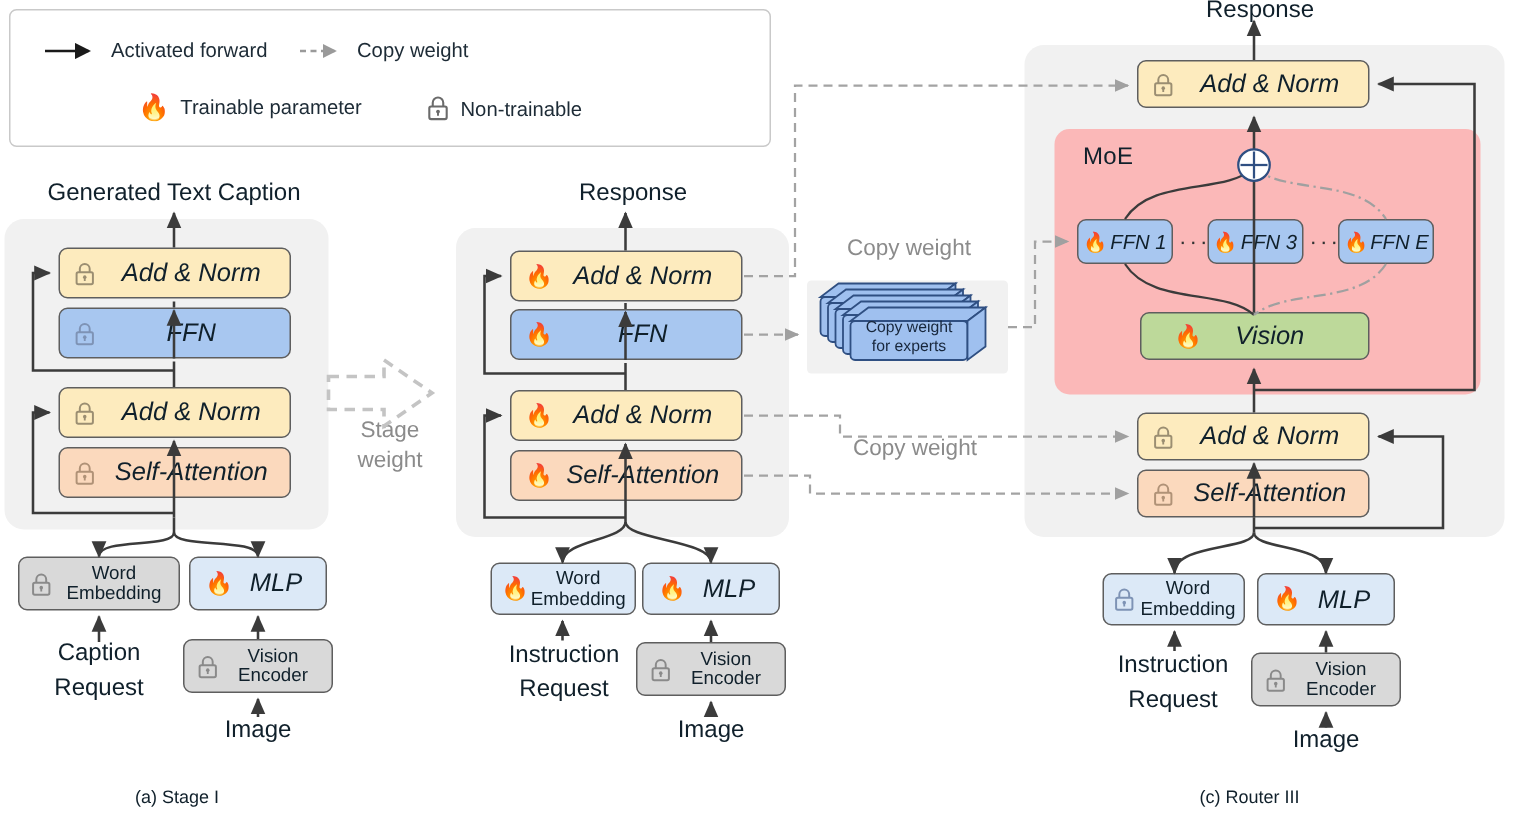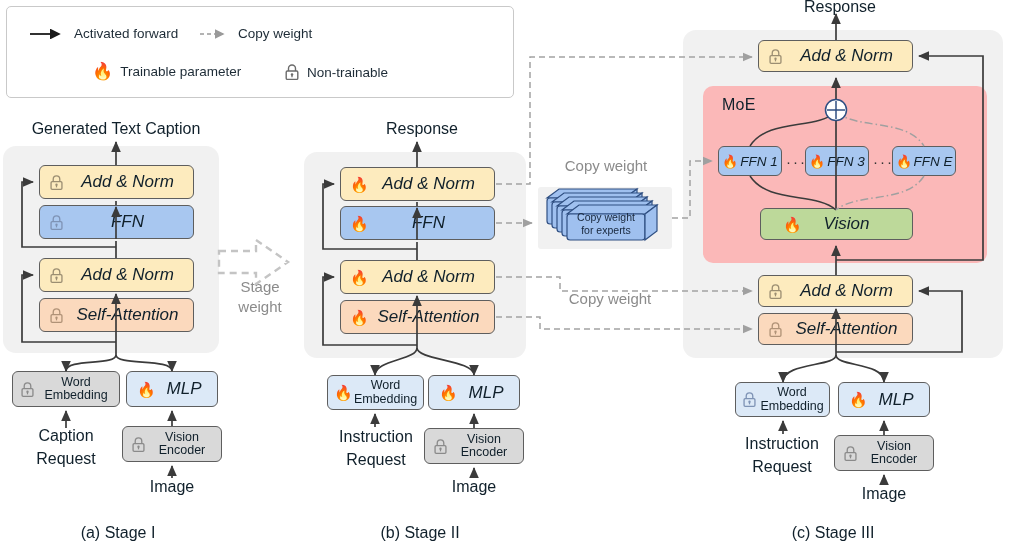--- a/index.html
+++ b/index.html
@@ -49,21 +49,21 @@
 
   .two-line {
     font-size:12.5px; line-height:13.5px; text-align:center;
     white-space:normal;
   }
 
   
   .ftxt { position:absolute; font-size:16px; color:#10202b; white-space:nowrap; }
   .ftxt.c { text-align:center; }
   .gray-txt { color:#8b8b8b; }
-  .caption { font-size:16px; color:#10202b; }
+  .caption { font-size:12px; color:#10202b; }
 
   svg.overlay { position:absolute; left:0; top:0; width:1013px; height:549px; pointer-events:none; }
   .fire { font-size:15px; line-height:1; }
 </style>
 </head>
 <body>
 
 <div id="root">
 
   <div class="abs panel" id="legend" style="background:#fff;">
@@ -369,22 +369,21 @@
     </span>
   </div>
 
   <div class="ftxt" style="left:722px; top:432px; width:120px; text-align:center; line-height:23px;">
     <span>Instruction</span><br>
     <span>Request</span>
   </div>
   <div class="ftxt" style="left:834px; top:485px; width:100px; text-align:center;">Image</div>
 
   <div class="ftxt caption" style="left:8px; top:524px; width:220px; text-align:center;">(a) Stage I</div>
-  <div class="ftxt caption" style="left:310px; top:524px; width:220px; text-align:center;">(b) Stage II</div>
-  <div class="ftxt caption" style="left:723px; top:524px; width:220px; text-align:center;">(c) Stage III</div>
+  <div class="ftxt caption" style="left:723px; top:524px; width:220px; text-align:center;">(c) Router III</div>
 
   <svg class="overlay">
     <defs>
       <marker id="ar" markerWidth="7" markerHeight="7" refX="6" refY="3.2" orient="auto">
         <path d="M0,0.3 L6.6,3.2 L0,6.1 z" fill="#3b3b3b"></path>
       </marker>
       <marker id="arG" markerWidth="7" markerHeight="7" refX="6" refY="3.2" orient="auto">
         <path d="M0,0.3 L6.6,3.2 L0,6.1 z" fill="#a0a0a0"></path>
       </marker>
       <marker id="arK" markerWidth="7" markerHeight="7" refX="6" refY="3.2" orient="auto">

